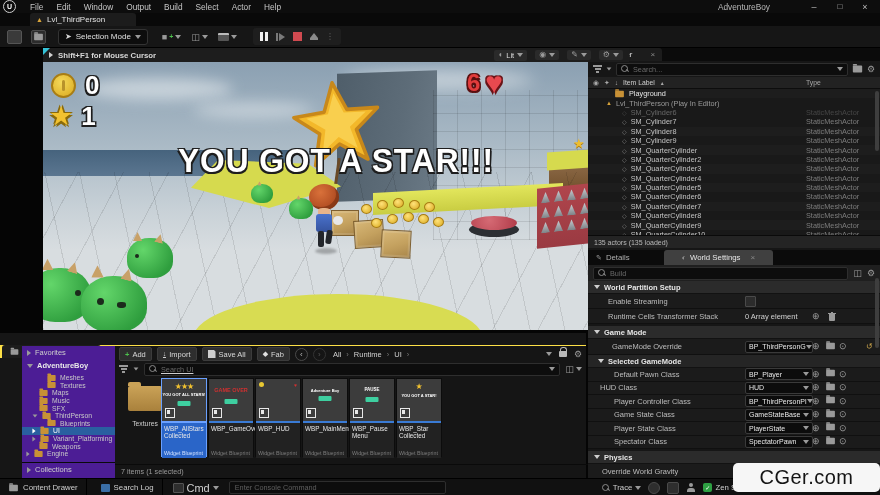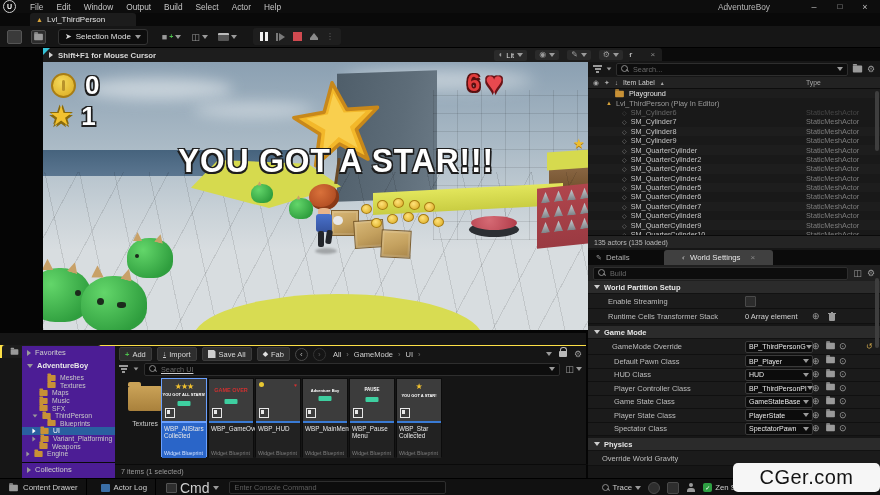--- a/index.html
+++ b/index.html
@@ -393,21 +393,21 @@
           </div>
         <div class="tbtn">
             <span style="color:#e0e0e0;font-size:7px;">◆</span>
             <span>Fab</span>
           </div>
         <span class="cv" style="width:11px;height:11px;border:1px solid #4a4a4a;border-radius:50%;font-size:8px;color:#bbb;">‹</span>
         <span class="cv" style="width:11px;height:11px;border:1px solid #333;border-radius:50%;font-size:8px;color:#555;">›</span>
         <div class="r" style="gap:5px;font-size:7.5px;color:#d0d0d0;margin-left:2px;">
           <span>All</span>
             <span style="color:#777;">›</span>
-          <span>GameMode</span>
+          <span>Runtime</span>
             <span style="color:#777;">›</span>
           <span>UI</span>
             <span style="color:#777;">›</span>
         </div>
         <span class="chv" style="margin-left:auto;"></span>
         <span style="width:8px;height:6px;background:#b8b8b8;border-radius:1px;position:relative;display:inline-block;margin:0 2px;">
             <i style="position:absolute;top:-4px;left:1.5px;width:5px;height:4px;border:1.2px solid #b8b8b8;border-bottom:none;border-radius:3px 3px 0 0;"></i>
           </span>
         <span class="ico-g" style="font-size:9px;">⚙</span>
       </div>
@@ -688,32 +688,36 @@
       <div class="pill abs" style="left:157px;width:60px;">
           <span>BP_ThirdPersonG</span>
           <span class="chv"></span>
         </div>
       <span class="abs ico-g" style="left:224px;font-size:9px;">⊕</span>
       <span class="abs" style="left:237px;"><span class="fold gray" style="transform:scale(.8);"></span></span>
       <span class="abs ico-g" style="left:251px;font-size:9px;">⊙</span>
       <span class="abs" style="left:278px;color:#c8a24a;font-size:8px;">↺</span>
     </div>
 
+    <div class="sect" style="height:12px;background:#252525;padding-left:10px;">
+        <span class="chv" style="border-top-color:#cfcfcf;"></span>
+        <span>Selected GameMode</span>
+      </div>
 
     <div class="prow" style="height:12.5px;padding-left:26px;position:relative;">
       <span>Default Pawn Class</span>
       <div class="pill abs" style="left:157px;width:60px;">
           <span>BP_Player</span>
           <span class="chv"></span>
         </div>
       <span class="abs ico-g" style="left:224px;font-size:9px;">⊕</span>
       <span class="abs" style="left:237px;"><span class="fold gray" style="transform:scale(.8);"></span></span>
       <span class="abs ico-g" style="left:251px;font-size:9px;">⊙</span>
     </div>
-    <div class="prow" style="height:12.5px;padding-left:26px;position:relative;">
+    <div class="prow" style="height:12.5px;padding-left:12px;position:relative;">
       <span>HUD Class</span>
       <div class="pill abs" style="left:157px;width:60px;">
           <span>HUD</span>
           <span class="chv"></span>
         </div>
       <span class="abs ico-g" style="left:224px;font-size:9px;">⊕</span>
       <span class="abs" style="left:237px;"><span class="fold gray" style="transform:scale(.8);"></span></span>
       <span class="abs ico-g" style="left:251px;font-size:9px;">⊙</span>
     </div>
     <div class="prow" style="height:12.5px;padding-left:26px;position:relative;">
@@ -768,25 +772,25 @@
     <div class="scroll" style="right:1px;top:230px;height:70px;"></div>
   </div>
 
   <div class="abs r" style="left:0;top:478px;width:880px;height:17px;background:#111;border-top:1px solid #000;gap:6px;">
     <div class="r" style="gap:4px;padding:0 8px;height:17px;border-right:1px solid #000;">
       <span class="fold gray" style="transform:scale(.8);"></span>
       <span style="font-size:7.8px;color:#cfcfcf;">Content Drawer</span>
     </div>
     <div class="r" style="gap:4px;padding:0 8px;height:17px;border-right:1px solid #000;">
       <span style="width:9px;height:8px;background:#3a6ea5;border-radius:1px;display:inline-block;"></span>
-      <span style="font-size:7.8px;color:#cfcfcf;">Actor Log</span>
+      <span style="font-size:7.8px;color:#cfcfcf;">Search Log</span>
     </div>
     <div class="r" style="gap:3px;padding:0 4px;">
       <span style="width:9px;height:8px;background:#2e2e2e;border:1px solid #555;border-radius:1px;display:inline-block;"></span>
-      <span style="font-size:14px;color:#cfcfcf;">Cmd</span>
+      <span style="font-size:11px;color:#cfcfcf;">Cmd</span>
         <span class="chv"></span>
     </div>
     <div class="inp r" style="width:205px;height:11px;padding:0 5px;">
       <span style="font-size:7.3px;color:#5f5f5f;">Enter Console Command</span>
     </div>
     <div class="r" style="gap:7px;margin-left:150px;">
       <span class="r" style="gap:3px;">
           <span class="mag"></span>
           <span style="font-size:7.8px;color:#cfcfcf;">Trace</span>
           <span class="chv"></span>

